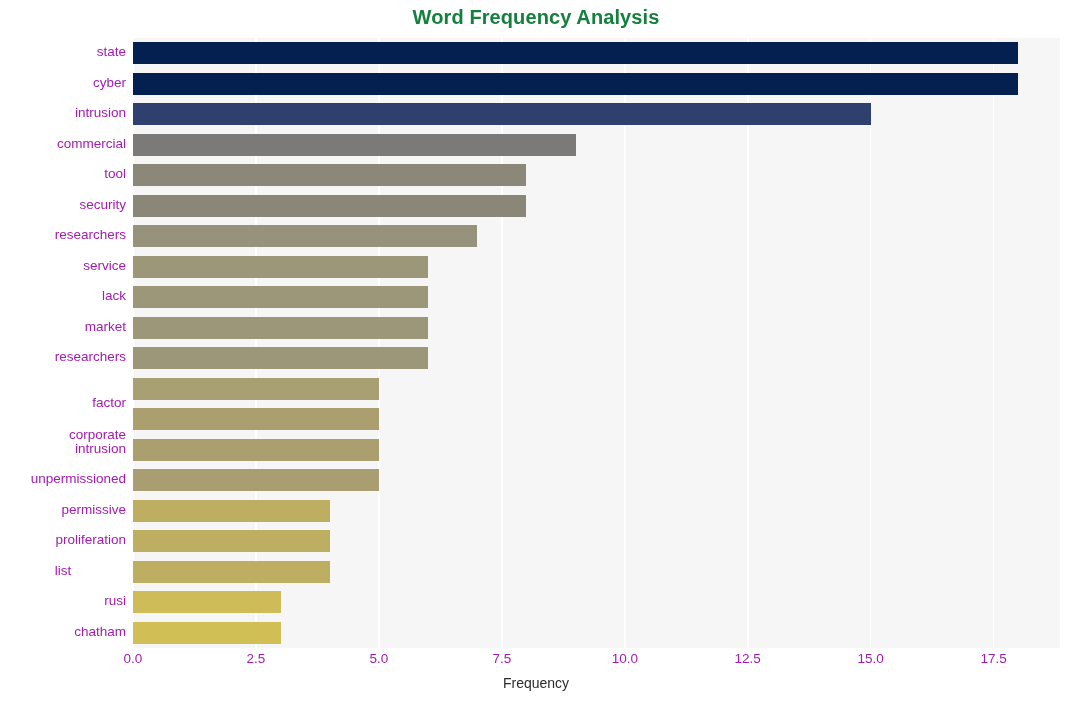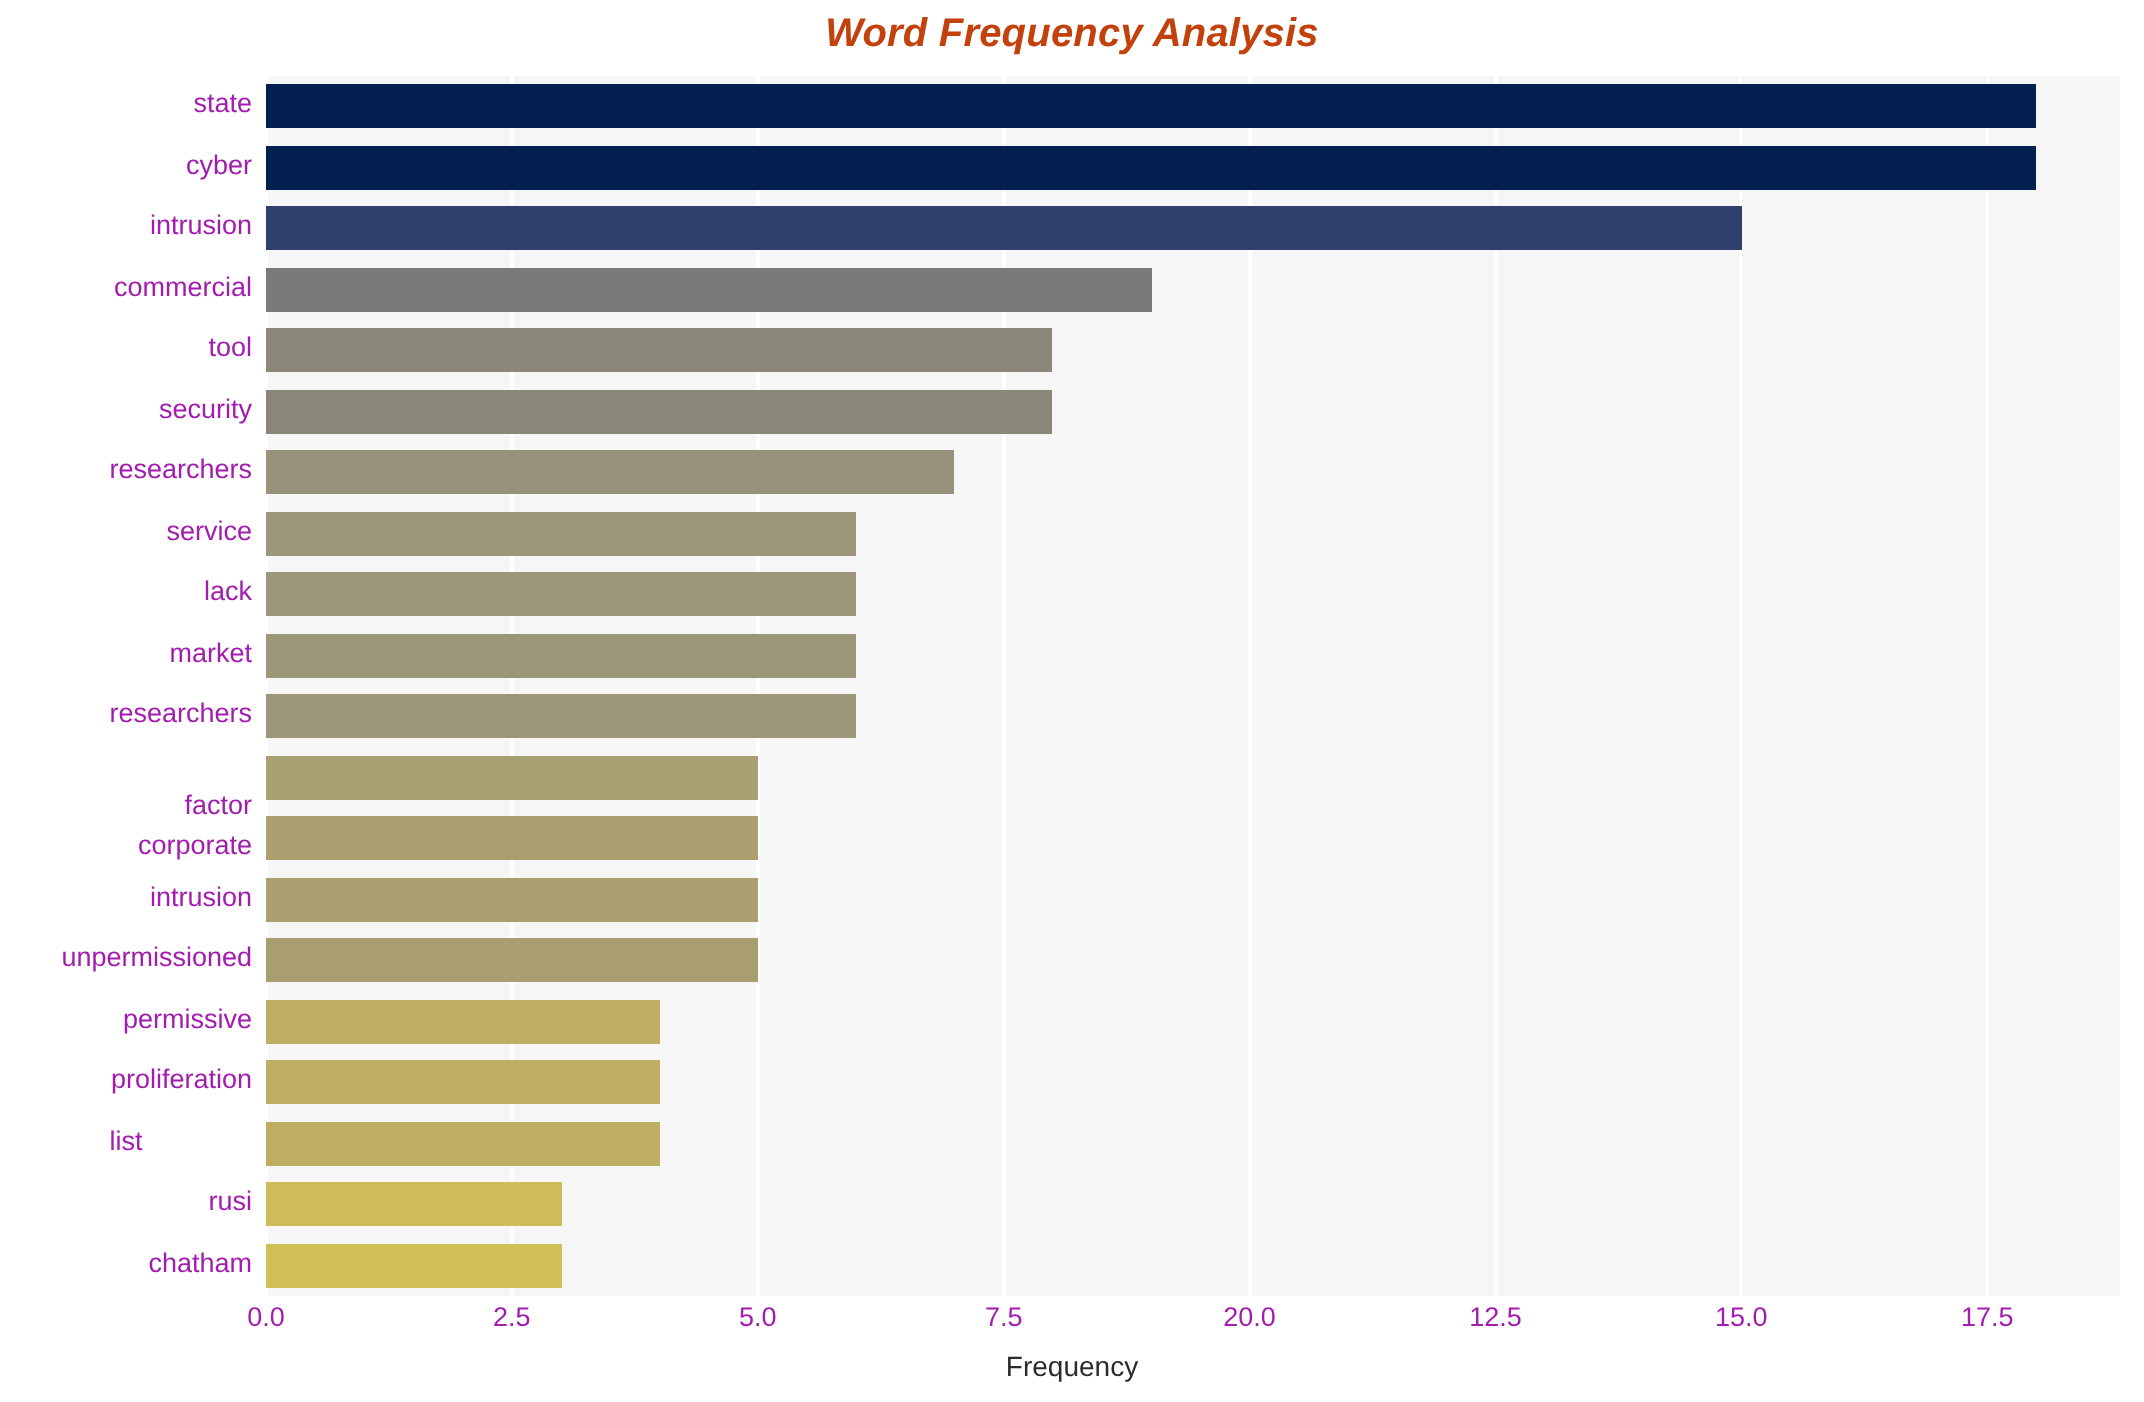--- a/index.html
+++ b/index.html
@@ -26,23 +26,22 @@
 
   
   .chart-title {
     position: absolute;
     left: 0;
     top: 6px;
     width: 1072px;
     text-align: center;
     font-size: 20px;
     font-weight: bold;
-    color: #c2410c;
+    color: #15803d;
     letter-spacing: 0.1px;
-    font-style: italic;
   }
 
   
   .plot-area {
     position: absolute;
     left: 133px;
     top: 38px;
     width: 927px;
     height: 610px;
     background: #f6f6f6;
@@ -210,36 +209,36 @@
       <div class="ylabel" style="top: 67.25px;">intrusion</div>
       <div class="ylabel" style="top: 97.75px;">commercial</div>
       <div class="ylabel" style="top: 128.25px;">tool</div>
       <div class="ylabel" style="top: 158.75px;">security</div>
       <div class="ylabel" style="top: 189.25px;">researchers</div>
       <div class="ylabel" style="top: 219.75px;">service</div>
       <div class="ylabel" style="top: 250.25px;">lack</div>
       <div class="ylabel" style="top: 280.75px;">market</div>
       <div class="ylabel" style="top: 311.25px;">researchers</div>
       <div class="ylabel" style="top: 357px;">factor</div>
-      <div class="ylabel" style="top: 377px;">corporate</div>
+      <div class="ylabel" style="top: 389px;">corporate</div>
       <div class="ylabel" style="top: 402.75px;">intrusion</div>
       <div class="ylabel" style="top: 433.25px;">unpermissioned</div>
       <div class="ylabel" style="top: 463.75px;">permissive</div>
       <div class="ylabel" style="top: 494.25px;">proliferation</div>
       <div class="ylabel" style="top: 524.75px; text-align: center;">list</div>
       <div class="ylabel" style="top: 555.25px;">rusi</div>
       <div class="ylabel" style="top: 585.75px;">chatham</div>
     </div>
 
   <div class="xlabels" id="xlabels">
       <div class="xtick" style="left: 133px;">0.0</div>
       <div class="xtick" style="left: 255.944px;">2.5</div>
       <div class="xtick" style="left: 378.889px;">5.0</div>
       <div class="xtick" style="left: 501.833px;">7.5</div>
-      <div class="xtick" style="left: 624.777px;">20.0</div>
+      <div class="xtick" style="left: 624.777px;">10.0</div>
       <div class="xtick" style="left: 747.721px;">12.5</div>
       <div class="xtick" style="left: 870.666px;">15.0</div>
       <div class="xtick" style="left: 993.61px;">17.5</div>
     </div>
 
   <div class="xaxis-title">Frequency</div>
 
 </div>
 
 </body></html>

